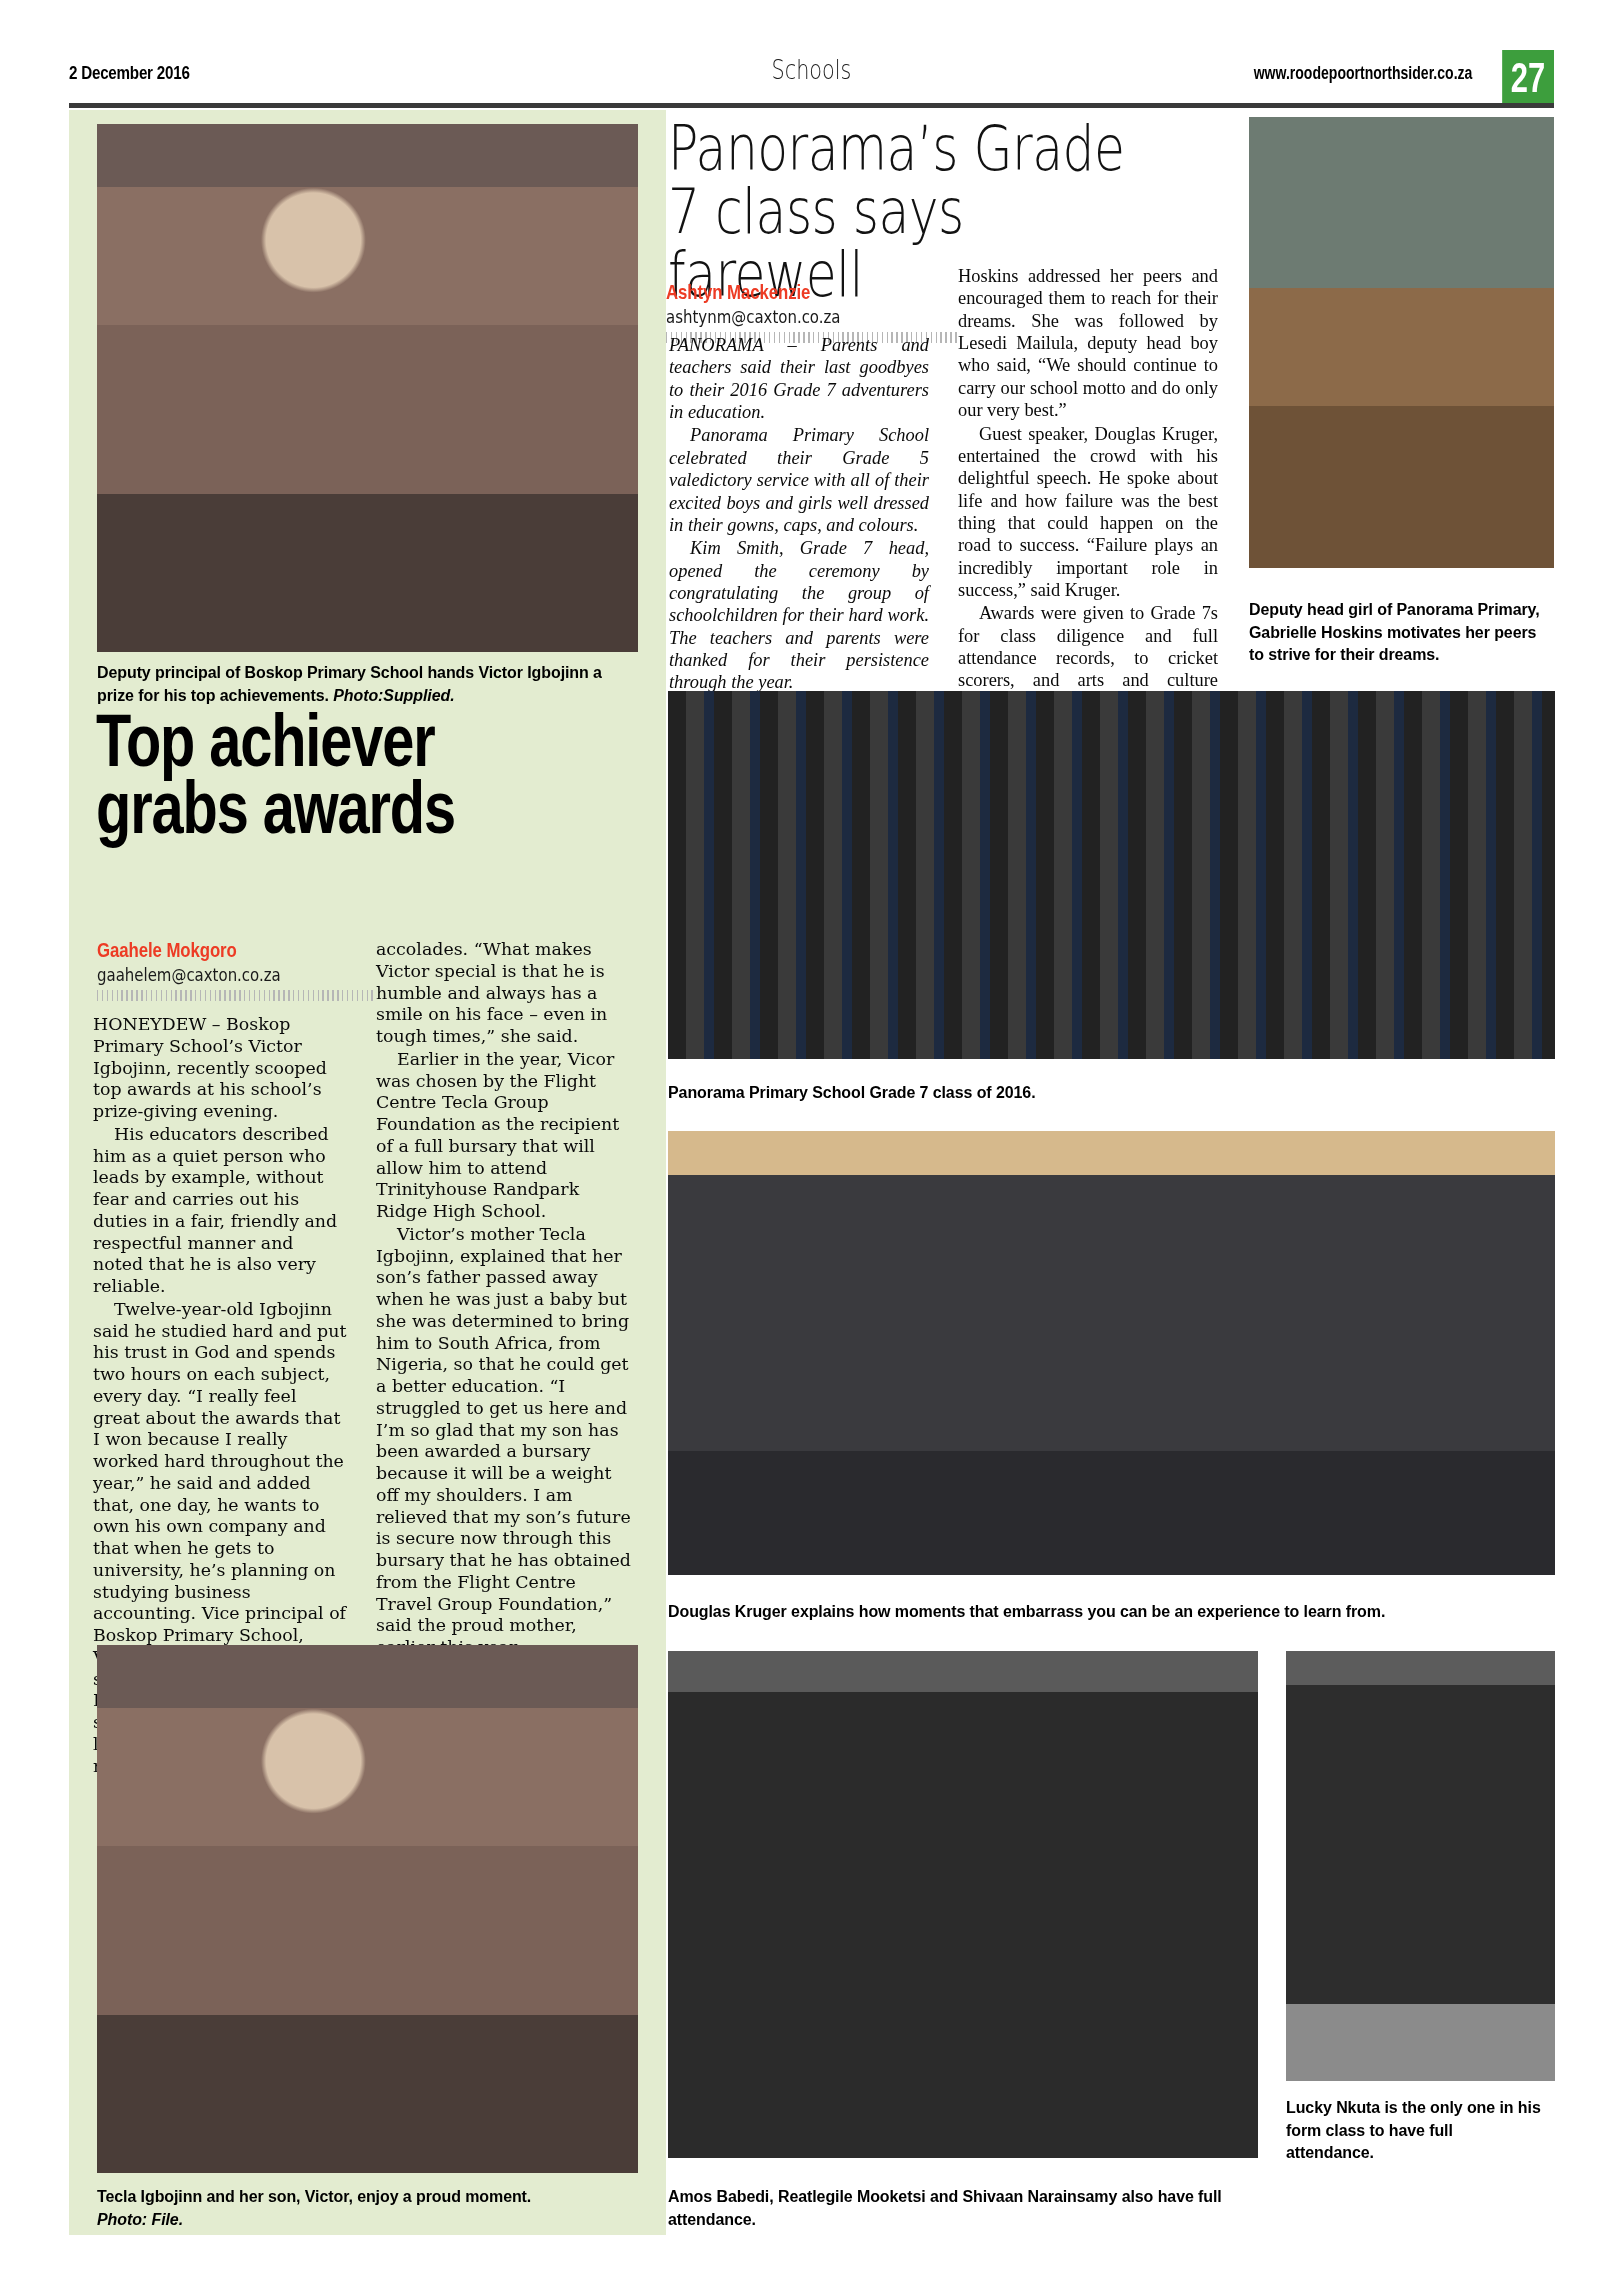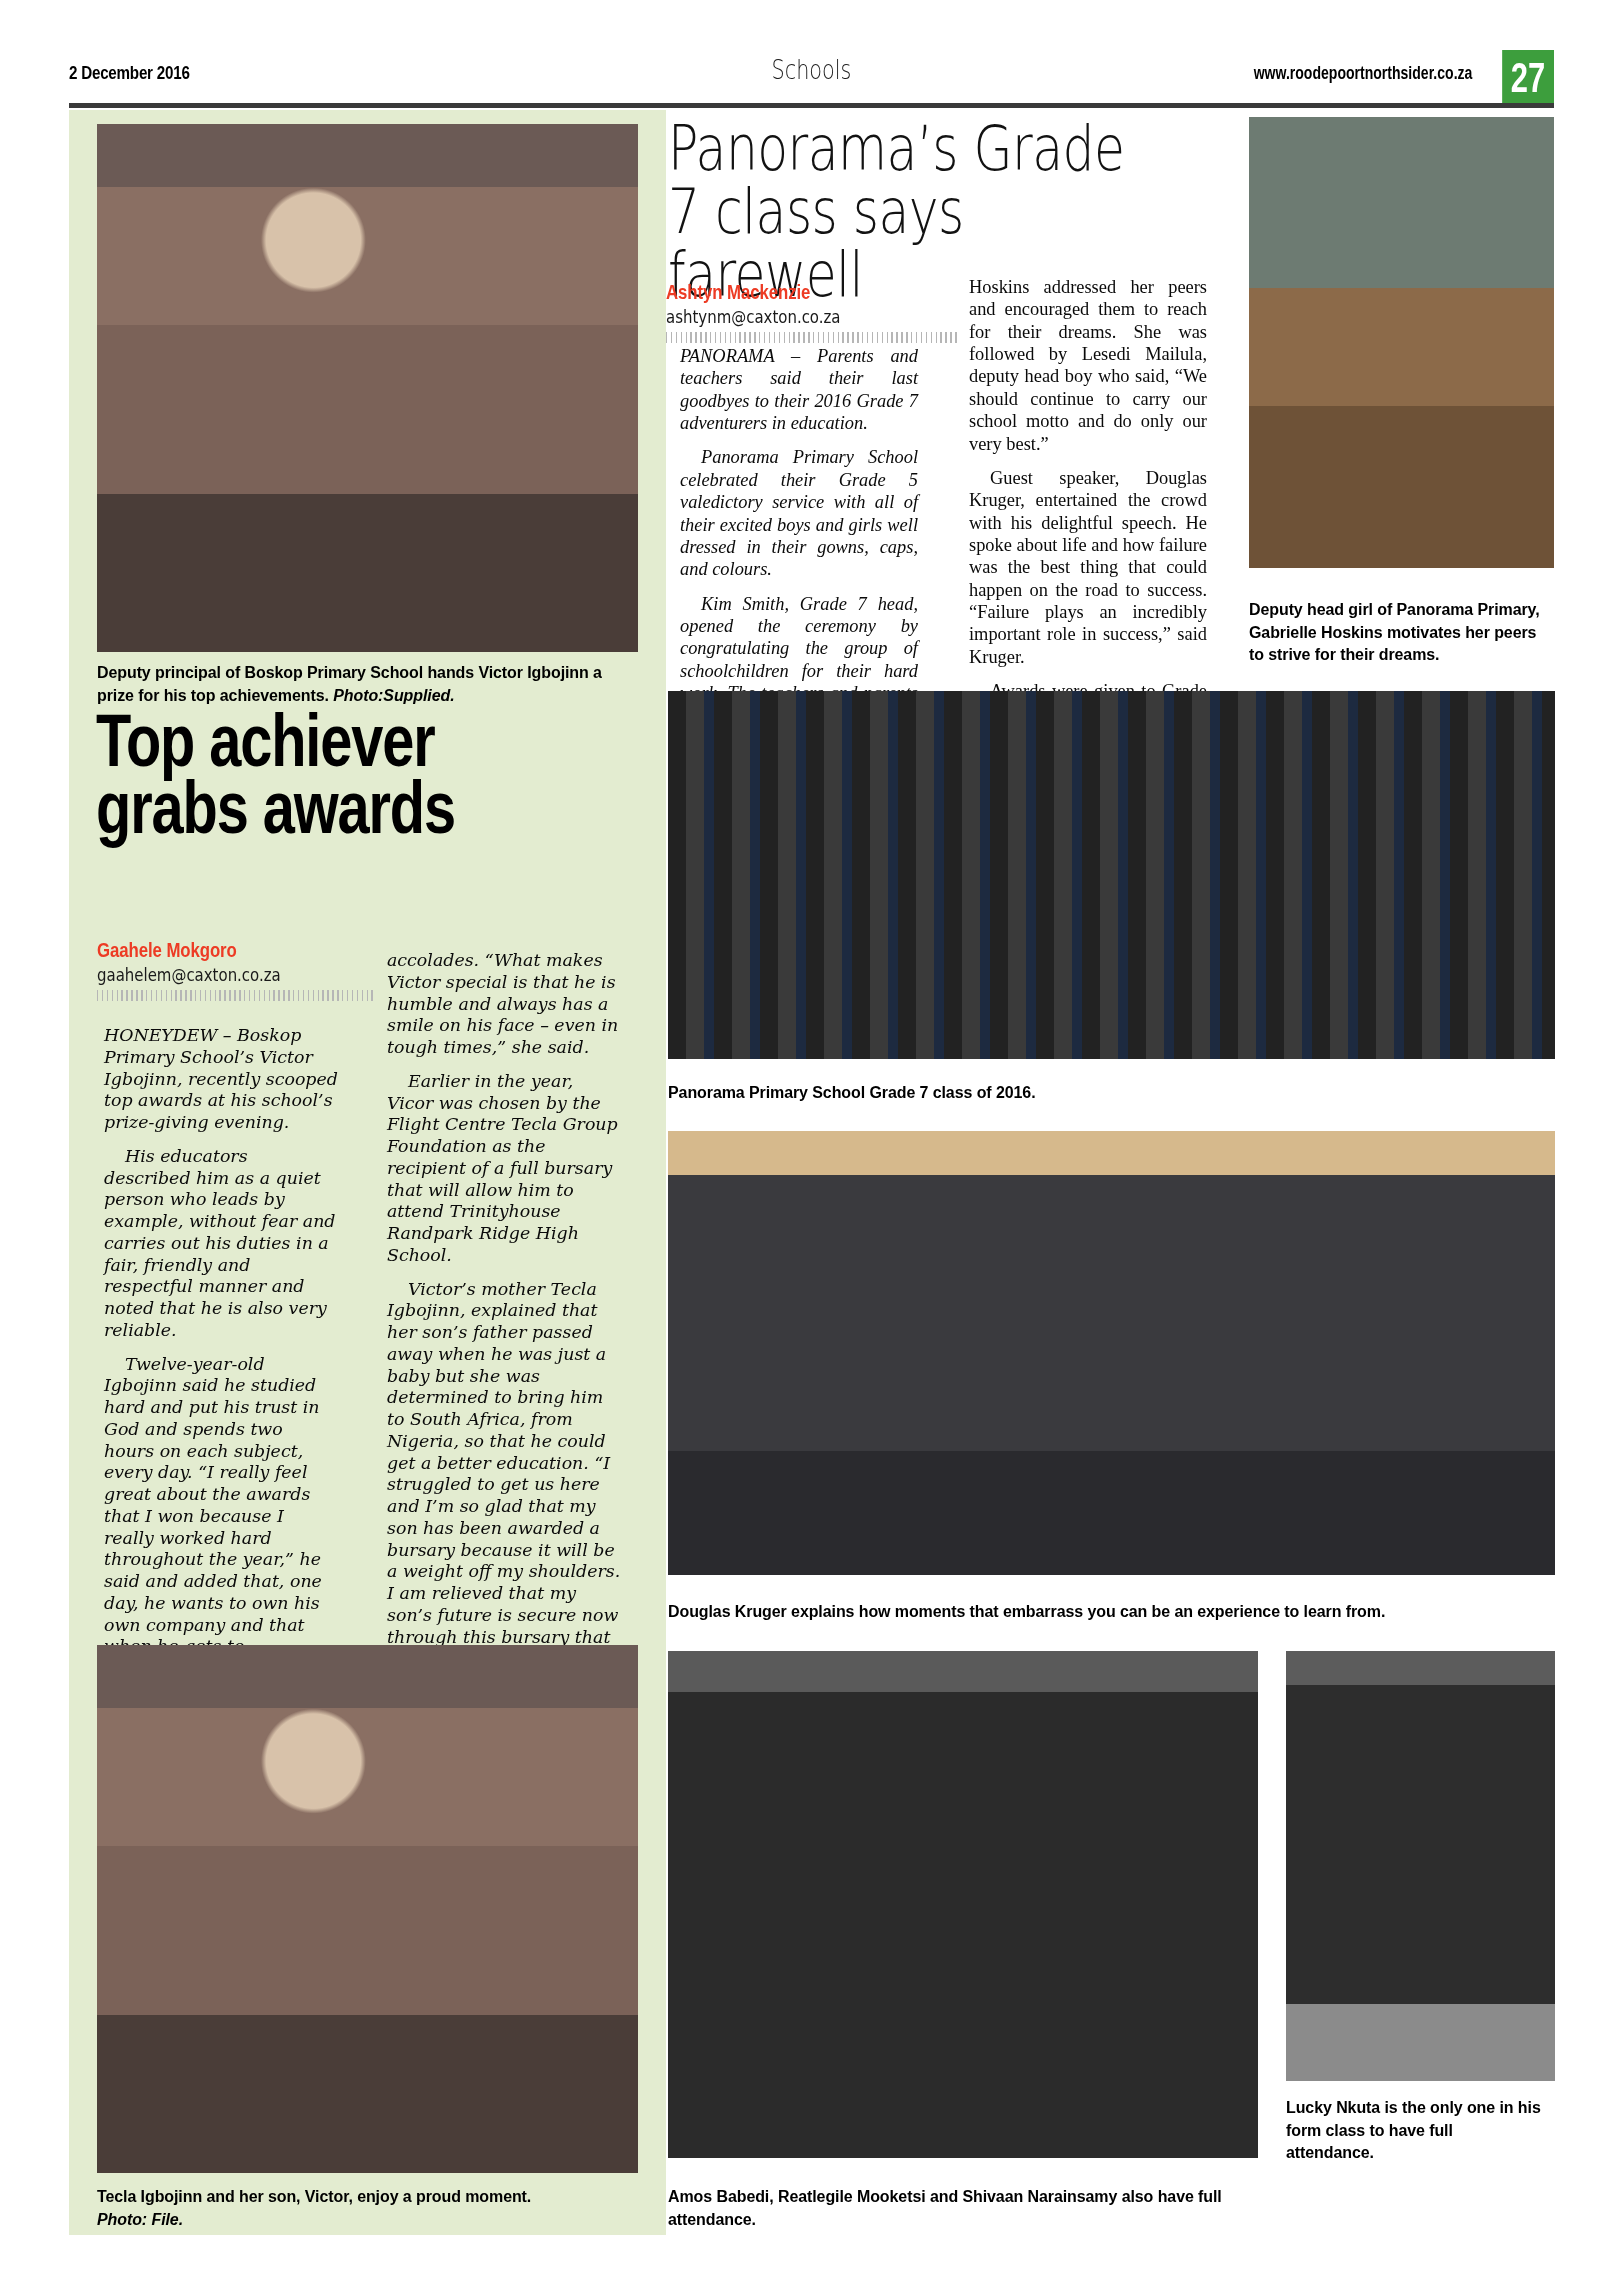--- a/index.html
+++ b/index.html
@@ -105,23 +105,23 @@
   .byline-left{left:97px;top:938px;width:278px;}
   .byline-right{left:666px;top:264px;width:292px;margin-top:16px;}
 
   
   .col{
     position:absolute;
     font-family:"Liberation Serif", serif;
     font-size:18.4px;line-height:1.215;color:#0a0a0a;
     text-align:justify;
   }
-  .col p{margin:12px;text-indent:21px;}
+  .col p{margin:1px;text-indent:21px;}
   .col p.first{text-indent:0;}
-  .col.ragged{text-align:left;font-style:italic;}
+  .col.ragged{text-align:left;}
   .col.serif2{font-family:"DejaVu Serif", serif;font-size:17.4px;line-height:1.25;}
   .col b{font-weight:bold;}
   .bullets{margin:0;padding:0;list-style:none;}
   .bullets li{text-indent:0;}
 
   .left-col1{left:92px;top:1013px;width:258px;}
   .left-col2{left:375px;top:938px;width:258px;}
 
   
   .ph-tecla{left:97px;top:1645px;width:541px;height:528px;}

